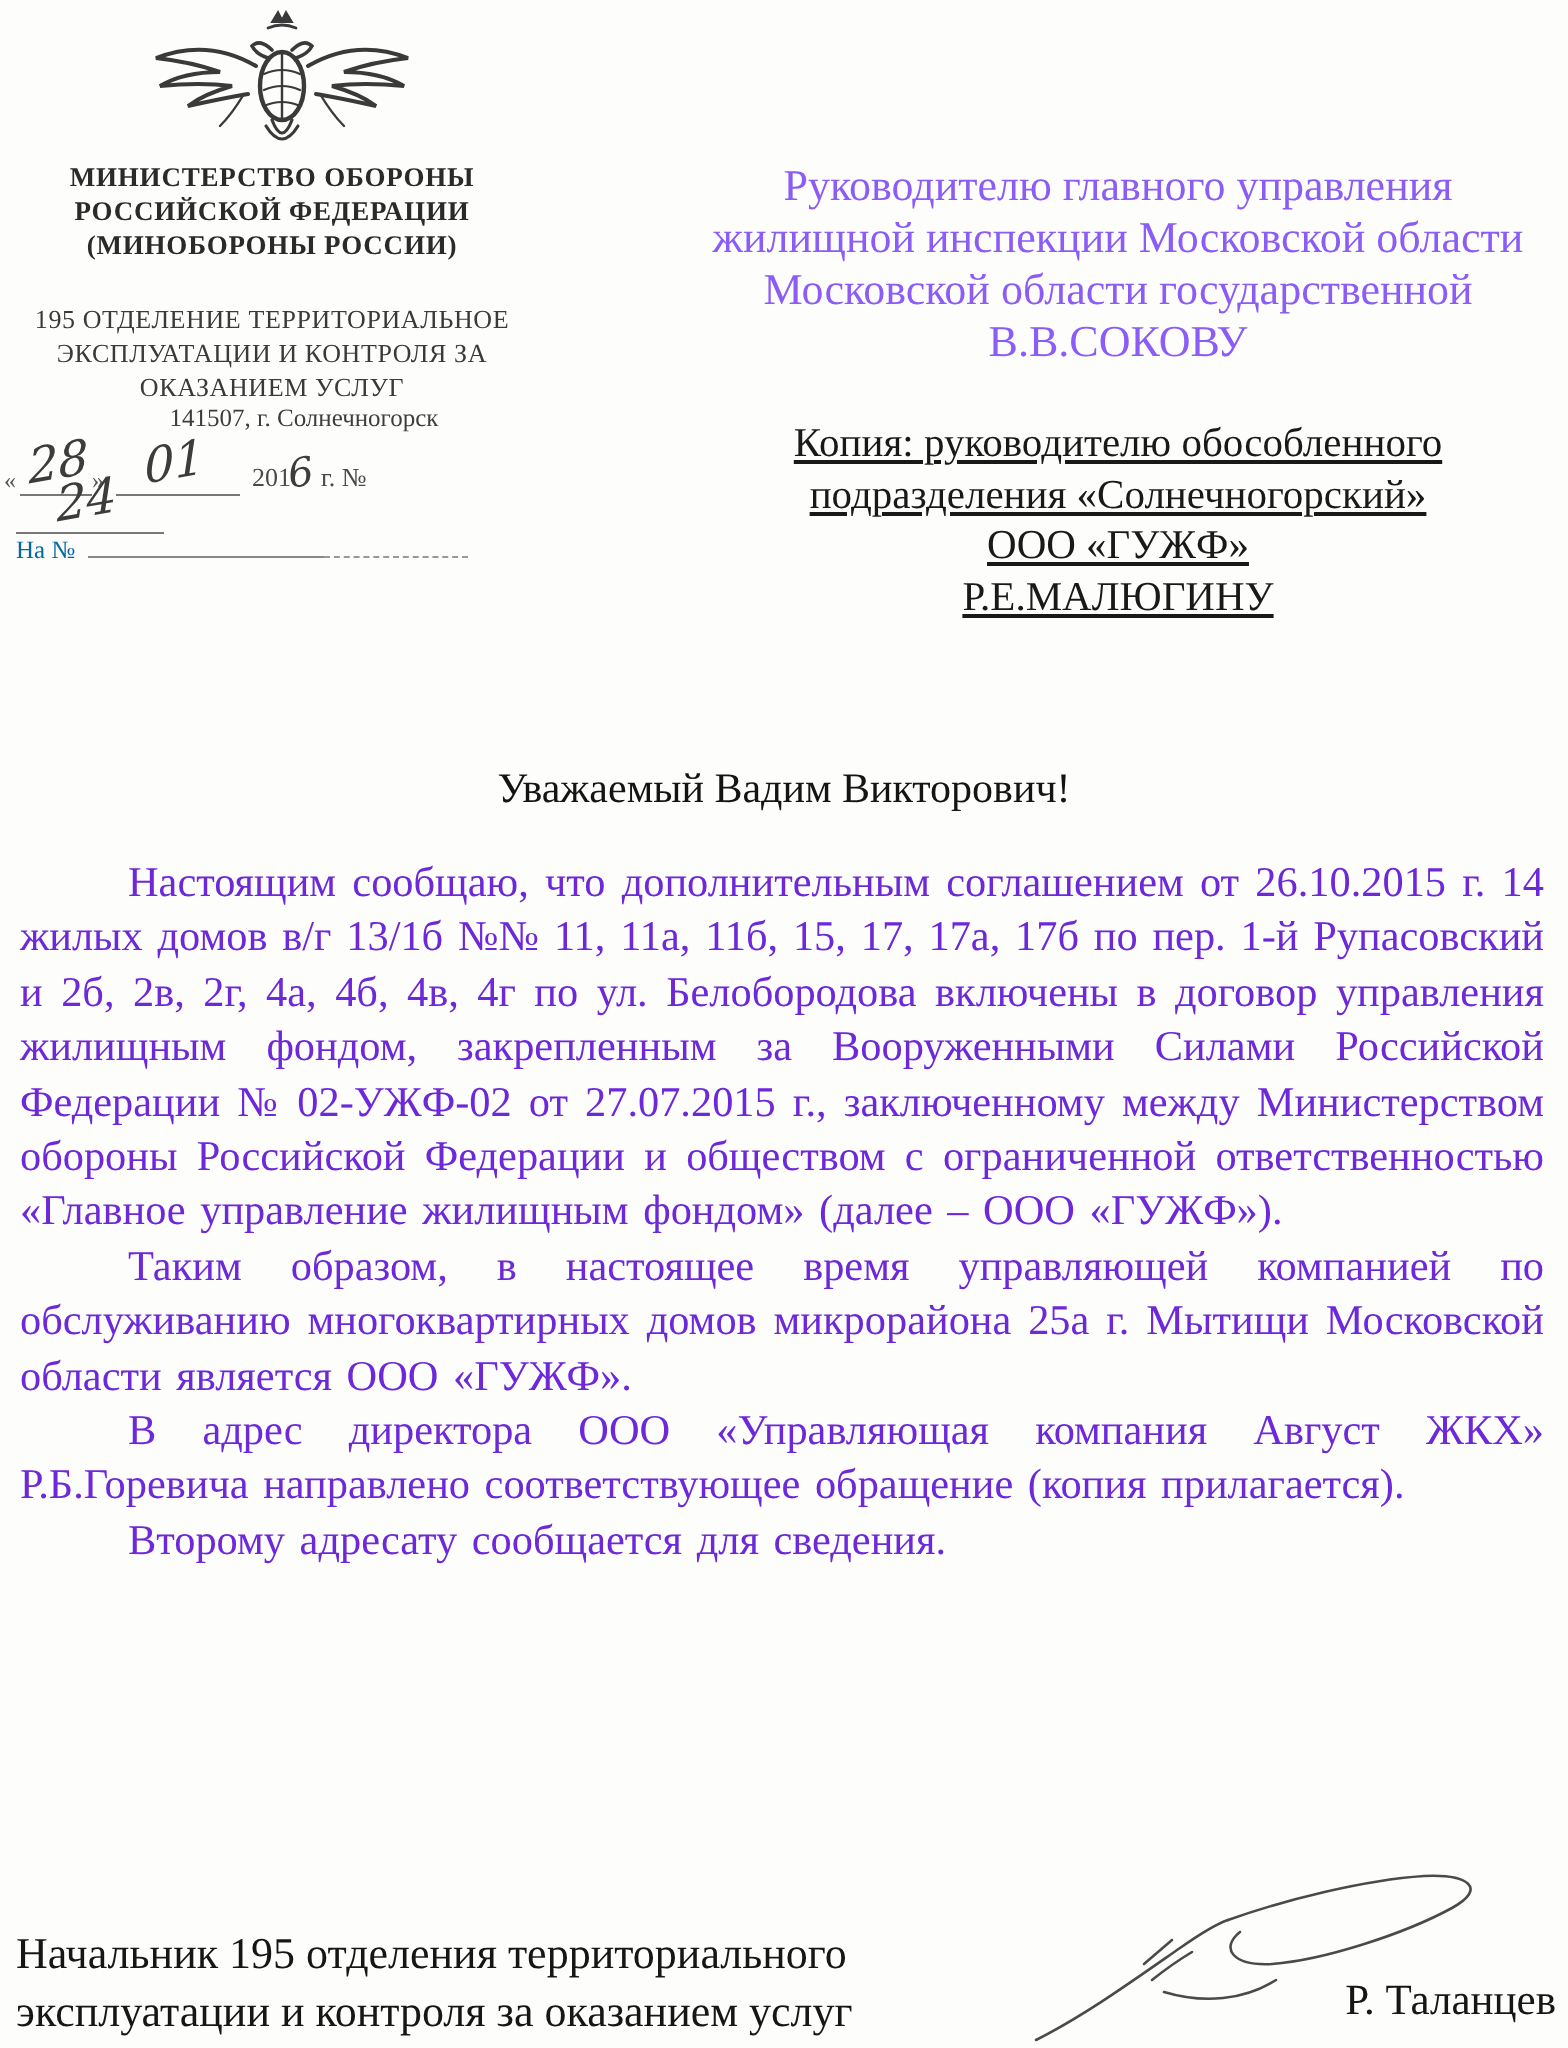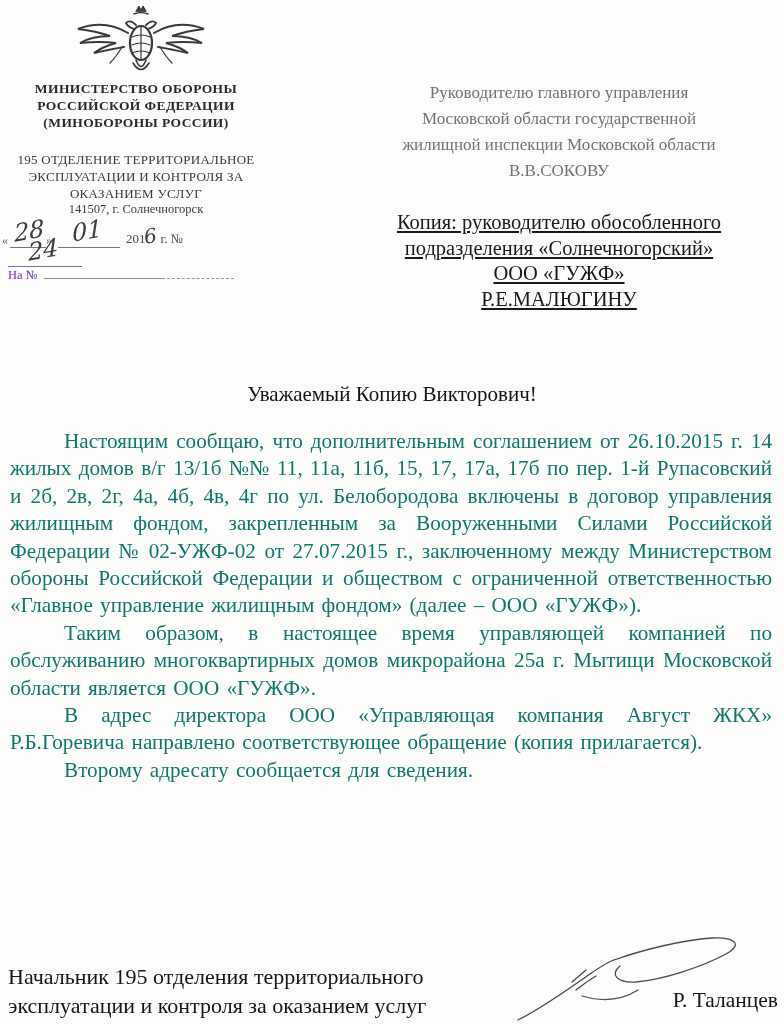--- a/index.html
+++ b/index.html
@@ -6,48 +6,48 @@
   .page{
     position:relative;width:784px;height:1024px;margin:0 auto;
     background:#fdfdfc;color:#161616;overflow:hidden;
     font-family:"Liberation Serif", serif;
   }
   .emblem{position:absolute;left:66px;top:3px;width:150px;height:74px;}
   .ministry{position:absolute;left:0;top:80px;width:272px;
     font-weight:bold;font-size:13.5px;line-height:17px;letter-spacing:.4px;color:#2a2a2a;text-align:center;}
   .unit{position:absolute;left:0;top:140px;width:272px;
     font-size:13px;line-height:17px;letter-spacing:.3px;color:#3a3a3a;text-align:center;margin-top:11px;}
-  .city{position:absolute;left:0;top:202px;width:272px;font-size:12.5px;color:#3d3d3d;text-align:center;}
+  .city{position:absolute;left:0;top:202px;width:272px;font-size:12.5px;color:#3d3d3d;text-align:center;padding-left:16px;}
   .date-row{position:absolute;left:2px;top:224px;width:250px;height:30px;font-size:13px;color:#4a4a4a;}
   .blank{display:inline-block;border-bottom:1px solid #777;position:relative;vertical-align:bottom;height:18px;}
   .b-day{width:36px;margin-left:2px;}
   .b-month{width:62px;margin-left:6px;}
   .b-num{width:74px;margin-left:6px;}
   .hand{
     font-family:"DejaVu Serif", serif;font-style:italic;color:#3c3c3c;
     position:absolute;font-size:24px;transform:rotate(-10deg) skewX(-8deg);
     top:-12px;left:4px;white-space:nowrap;
   }
   .hand-6{display:inline-block;font-family:"DejaVu Serif", serif;font-style:italic;color:#3c3c3c;
     font-size:20px;transform:rotate(-8deg);margin:0 1px 0 -2px;}
   .qmark{font-size:12px;color:#555;vertical-align:bottom;}
   .printed-year{margin-left:6px;}
-  .ref-row{position:absolute;left:8px;top:262px;width:250px;font-size:12.5px;color:#6d28d9;}
+  .ref-row{position:absolute;left:8px;top:262px;width:250px;font-size:12.5px;color:#0369a1;}
   .ref-line1{display:inline-block;width:118px;border-bottom:1px solid #888;height:16px;margin-left:6px;}
   .ref-line2{display:inline-block;width:72px;border-bottom:1px dashed #999;height:16px;}
   
   .recipient{position:absolute;left:336px;top:80px;width:446px;text-align:center;
-    font-size:17px;line-height:26px;color:#737373;}
+    font-size:22px;line-height:26px;color:#8b5cf6;}
   .copyblock{position:absolute;left:336px;top:210px;width:446px;text-align:center;
     font-size:20.5px;line-height:25.5px;color:#191919;text-decoration:underline;}
   
   .salutation{position:absolute;left:0;top:382px;width:784px;text-align:center;
     font-size:21px;color:#141414;}
   .bodytext{position:absolute;left:10px;top:428px;width:762px;
-    font-size:21.2px;line-height:27.4px;text-align:justify;color:#0f766e;}
+    font-size:21.2px;line-height:27.4px;text-align:justify;color:#6d28d9;}
   .bodytext p{margin:0;text-indent:54px;word-spacing:2px;}
   
   .sig-role{position:absolute;left:8px;top:962px;width:470px;
     font-size:22px;line-height:29px;color:#161616;}
   .sig-name{position:absolute;right:6px;top:988px;font-size:21.5px;color:#161616;}
   .sig-stroke{position:absolute;left:512px;top:924px;width:250px;height:100px;}
 </style>
 </head>
 <body>
 
@@ -92,33 +92,33 @@
     <span class="qmark">«</span><span class="blank b-day"><span class="hand">28</span></span><span class="qmark">»</span><span class="blank b-month"><span class="hand" style="left:14px;">01</span></span><span class="printed-year">201</span><span class="hand-6">6</span>
     <span>г. №</span><span class="blank b-num"><span class="hand" style="left:20px;">24</span></span>
   </div>
 
   <div class="ref-row">
     <span>На №</span><span class="ref-line1"></span><span class="ref-line2"></span>
   </div>
 
   <div class="recipient">
     <div>Руководителю главного управления</div>
+    <div>жилищной инспекции Московской области</div>
     <div>Московской области государственной</div>
-    <div>жилищной инспекции Московской области</div>
     <div>В.В.СОКОВУ</div>
   </div>
 
   <div class="copyblock">
     <div>Копия:  руководителю обособленного</div>
     <div>подразделения «Солнечногорский»</div>
     <div>ООО «ГУЖФ»</div>
     <div>Р.Е.МАЛЮГИНУ</div>
   </div>
 
-  <div class="salutation">Уважаемый Копию Викторович!</div>
+  <div class="salutation">Уважаемый Вадим Викторович!</div>
 
   <div class="bodytext">
     <p>Настоящим сообщаю, что дополнительным соглашением от 26.10.2015 г. 14 жилых домов в/г 13/1б №№ 11, 11а, 11б, 15, 17, 17а, 17б по пер. 1-й Рупасовский и 2б, 2в, 2г, 4а, 4б, 4в, 4г по ул. Белобородова включены в договор управления жилищным фондом, закрепленным за Вооруженными Силами Российской Федерации № 02-УЖФ-02 от 27.07.2015 г., заключенному между Министерством обороны Российской Федерации и обществом с ограниченной ответственностью «Главное управление жилищным фондом» (далее – ООО «ГУЖФ»).</p>
     <p>Таким образом, в настоящее время управляющей компанией по обслуживанию многоквартирных домов микрорайона 25а г. Мытищи Московской области является ООО «ГУЖФ».</p>
     <p>В адрес директора ООО «Управляющая компания Август ЖКХ» Р.Б.Горевича направлено соответствующее обращение (копия прилагается).</p>
     <p>Второму адресату сообщается для сведения.</p>
   </div>
 
   <div class="sig-role">
     <div>Начальник 195 отделения территориального</div>

